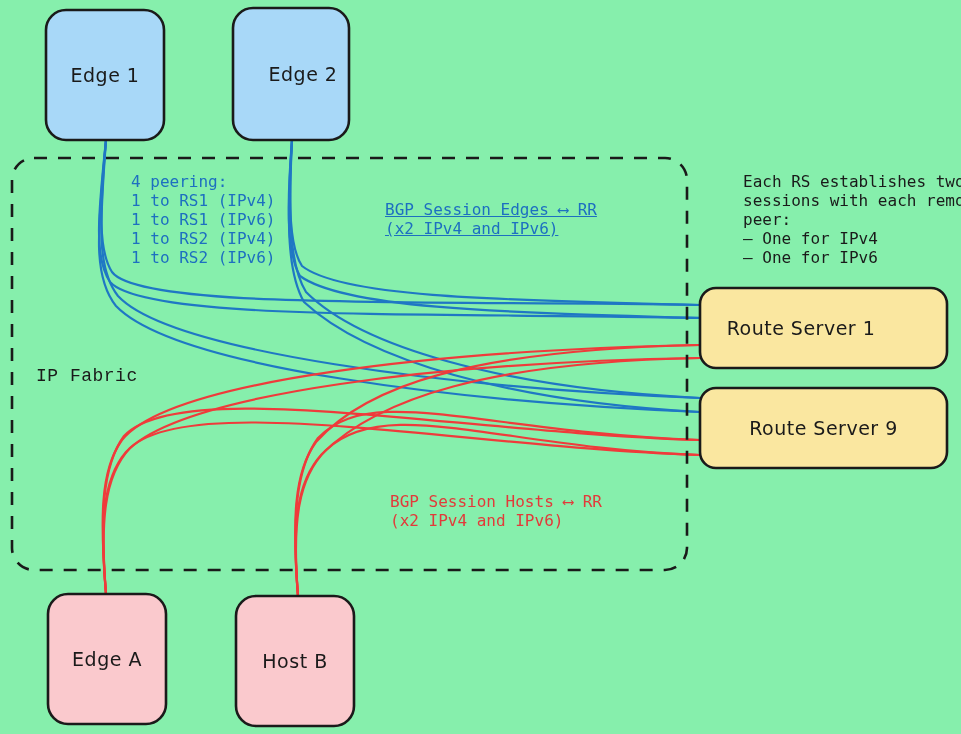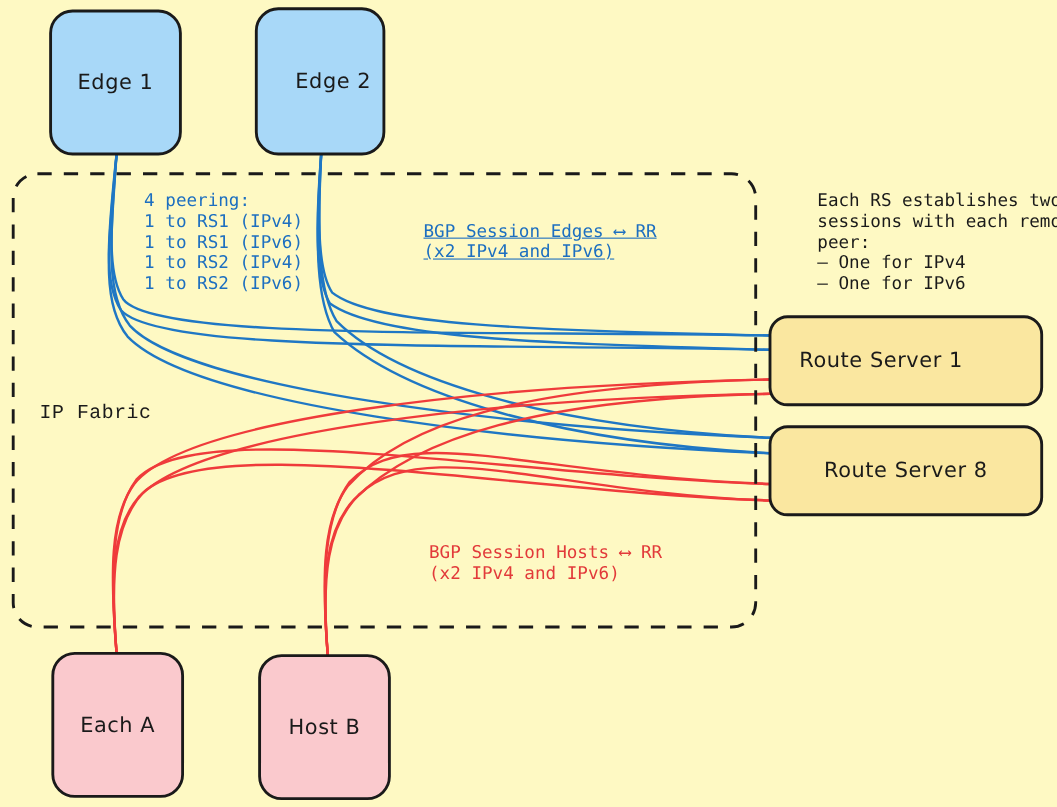--- a/index.html
+++ b/index.html
@@ -1,16 +1,16 @@
 <!DOCTYPE html>
 <html><head>
 <meta charset="utf-8">
 <style>
   html,body{margin:0;padding:0;background:#ffffff;}
-  #stage{position:relative;width:961px;height:734px;background:#fef9c3;overflow:hidden;
+  #stage{position:relative;width:961px;height:734px;background:#86efac;overflow:hidden;
          font-family:"DejaVu Sans",sans-serif;}
   svg.layer{position:absolute;left:0;top:0;width:961px;height:734px;}
 
   .node-label{
     position:absolute;display:flex;align-items:center;justify-content:center;
     text-align:center;font-family:"DejaVu Sans",sans-serif;
     font-size:19px;color:#1a1a1a;letter-spacing:.5px;pointer-events:none;
     white-space:nowrap;
   }
   .txtblock{
@@ -61,24 +61,24 @@
         <rect x="48" y="594" width="118" height="130" rx="20" ry="20" fill="#fac9cd" stroke="#1a1a1a" stroke-width="2.6"></rect>
         <rect x="236" y="596" width="118" height="130" rx="20" ry="20" fill="#fac9cd" stroke="#1a1a1a" stroke-width="2.6"></rect>
         <rect x="700" y="288" width="247" height="80" rx="16" ry="16" fill="#fae7a0" stroke="#1a1a1a" stroke-width="2.6"></rect>
         <rect x="700" y="388" width="247" height="80" rx="16" ry="16" fill="#fae7a0" stroke="#1a1a1a" stroke-width="2.6"></rect>
       </g>
   </svg>
 
   <div id="node-labels">
       <div class="node-label" style="left: 46px; top: 10px; width: 118px; height: 130px;">Edge 1</div>
       <div class="node-label" style="left: 233px; top: 8px; width: 116px; height: 132px; padding-left: 12px;">Edge 2</div>
-      <div class="node-label" style="left: 48px; top: 594px; width: 118px; height: 130px;">Each A</div>
+      <div class="node-label" style="left: 48px; top: 594px; width: 118px; height: 130px;">Edge A</div>
       <div class="node-label" style="left: 236px; top: 596px; width: 118px; height: 130px;">Host B</div>
       <div class="node-label" style="left: 700px; top: 288px; width: 202px; height: 80px;">Route Server 1</div>
-      <div class="node-label" style="left: 700px; top: 388px; width: 247px; height: 80px;">Route Server 8</div>
+      <div class="node-label" style="left: 700px; top: 388px; width: 247px; height: 80px;">Route Server 9</div>
     </div>
 
   <div class="fabric-label" id="fabric-label" style="left: 36px; top: 366px;">IP Fabric</div>
 
   <div class="txtblock blue" id="ann-peering" style="left: 131px; top: 172px;">4 peering:
 1 to RS1 (IPv4)
 1 to RS1 (IPv6)
 1 to RS2 (IPv4)
 1 to RS2 (IPv6)</div>
   <div class="txtblock blue" id="ann-edges" style="left: 385px; top: 200px; text-decoration: underline;">BGP Session Edges ⟷ RR

